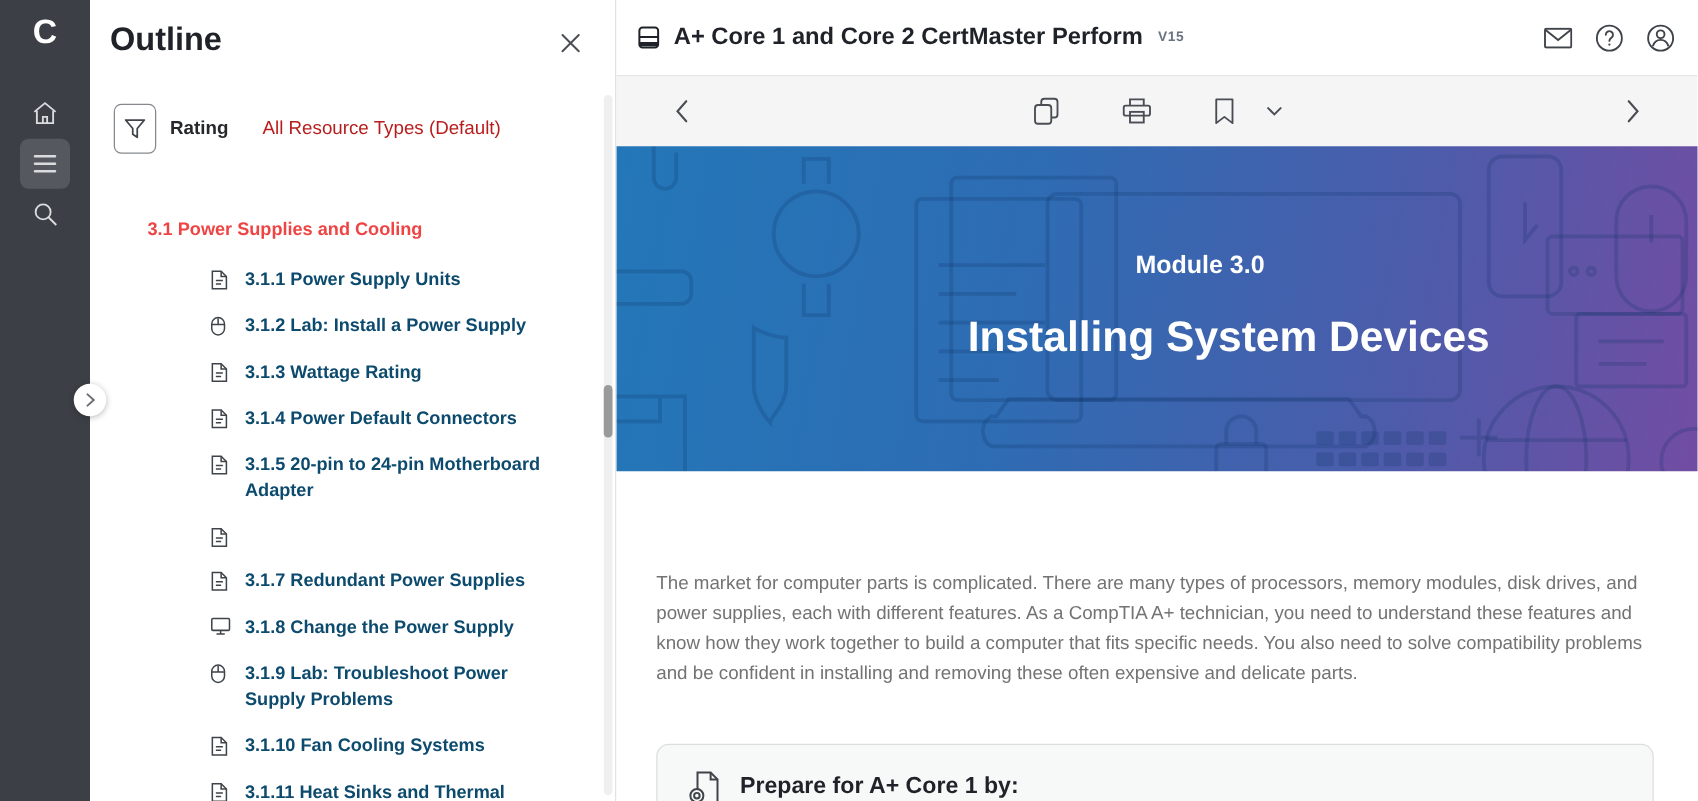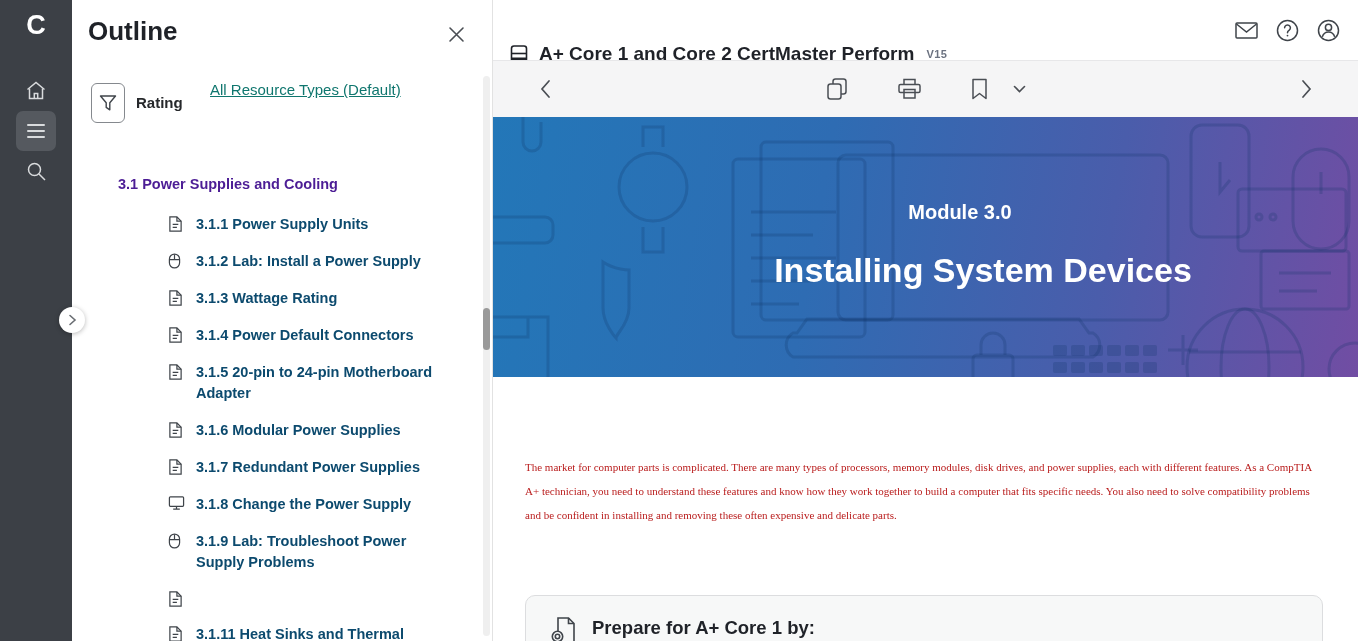--- a/index.html
+++ b/index.html
@@ -22,47 +22,47 @@
   
   .panel { position:absolute; left:72px; top:0; width:421px; height:641px; background:#fff;
            border-right:1px solid #e2e2e2; z-index:2; }
   .panel-title { position:absolute; left:16px; top:16px; font-size:26px; font-weight:700; color:#1f2228; }
   .panel-close { position:absolute; left:374px; top:24px; width:20px; height:20px; color:#4a4e54;
                  display:flex; align-items:center; justify-content:center; cursor:pointer; }
   .filter-btn { position:absolute; left:19px; top:83px; width:34px; height:40px; background:#fff;
                 border:1px solid #85898e; border-radius:6px; display:flex; align-items:center;
                 justify-content:center; color:#3f444a; cursor:pointer; }
   .filter-showing { position:absolute; left:64px; top:94px; font-size:15px; font-weight:700; color:#26282b; }
-  .filter-value { position:absolute; left:138px; top:81px; font-size:15px; color:#0f766e;text-decoration:underline; }
+  .filter-value { position:absolute; left:138px; top:94px; font-size:15px; color:#b91c1c; }
 
   .sel-row { position:absolute; left:31px; top:134px; width:348px; height:30px; background:#e9e9e9;
              display:flex; align-items:center; padding-left:15px; font-size:14.5px; font-weight:700;
              color:#26282b; cursor:pointer; }
   .section-head { position:absolute; left:46px; top:176px; font-size:14.5px; font-weight:700;
-                  color:#4c1d95; cursor:pointer; }
+                  color:#ef4444; cursor:pointer; }
 
   .o-list { position:absolute; left:96px; top:214px; width:292px; }
   .o-row { display:flex; align-items:flex-start; gap:11px; margin-bottom:16px; cursor:pointer; }
   .o-ic { flex:none; width:17px; margin-top:1px; color:#3f444a; }
   .o-label { font-size:14.5px; font-weight:700; line-height:21px; color:#0c4a6e; max-width:242px; }
 
   .sb-track { position:absolute; left:411px; top:76px; width:7px; height:560px; background:#efefef;
               border-radius:4px; }
   .sb-thumb { position:absolute; left:411px; top:308px; width:7px; height:42px; background:#9a9a9a;
               border-radius:4px; cursor:pointer; }
 
   .panel-toggle { position:absolute; left:59px; top:307px; width:26px; height:26px; border-radius:50%;
                   background:#fff; box-shadow:0 1px 5px rgba(0,0,0,.28); z-index:6; color:#6a6e73;
                   display:flex; align-items:center; justify-content:center; cursor:pointer; }
 
   
   .main { position:absolute; left:493px; top:0; width:865px; height:641px; background:#fff; }
 
   .main-header { position:absolute; top:0; left:0; width:100%; height:60px; background:#fff; }
-  .title-row { position:absolute; left:16px; top:0; height:60px; display:flex; align-items:center; gap:10px;margin-top:24px; }
+  .title-row { position:absolute; left:16px; top:0; height:60px; display:flex; align-items:center; gap:10px; }
   .course-title { font-size:19px; font-weight:700; color:#1f2228; white-space:nowrap; }
   .version { font-size:11px; font-weight:700; color:#6b7280; letter-spacing:.5px; margin-left:2px; }
   .hdr-icons { position:absolute; right:18px; top:0; height:60px; display:flex; align-items:center;
                gap:18px; color:#3f444a; }
   .hdr-icons > span { cursor:pointer; }
 
   .toolbar { position:absolute; top:60px; left:0; width:100%; height:57px; background:#f5f5f6;
              border-top:1px solid #e7e7e9; color:#4a4e54; }
   .tb { position:absolute; top:50%; transform:translateY(-50%); cursor:pointer; }
   .tb-prev { left:47px; } .tb-copy { left:333px; } .tb-print { left:404px; }
@@ -70,22 +70,22 @@
 
   
   .banner { position:absolute; top:117px; left:0; width:934px; height:260px; overflow:hidden;
             background:linear-gradient(100deg,#2377b8 0%,#2e6cb3 35%,#4a5dab 65%,#7b49a1 100%); }
   .banner-pattern { position:absolute; inset:0; }
   .module-label { position:absolute; top:84px; width:100%; text-align:center; color:#fff;
                   font-size:20px; font-weight:700; }
   .module-title { position:absolute; top:134px; width:100%; text-align:center; color:#fff;
                   font-size:34px; font-weight:700;margin-left:23px; }
 
-  .para { position:absolute; left:32px; top:455px; width:790px; font-size:11px; line-height:24px;
-          color:#b91c1c;font-family:Liberation Serif, serif; }
+  .para { position:absolute; left:32px; top:455px; width:790px; font-size:15px; line-height:24px;
+          color:#737373; }
 
   .prepare { position:absolute; left:32px; top:595px; width:798px; height:110px; background:#f7f8f8;
              border:1px solid #dcdddf; border-radius:10px; display:flex; align-items:flex-start;
              gap:14px; padding:21px 24px; }
   .prepare-ic { flex:none; color:#3f444a; margin-top:-2px; }
   .prepare-head { font-size:18.5px; font-weight:700; color:#1f2228; }
 </style>
 </head>
 <body>
 
@@ -188,21 +188,20 @@
     </div>
 
     <div class="o-row">
       <span class="o-ic">
           <svg width="15" height="18" viewBox="0 0 16 18" fill="none" stroke="currentColor" stroke-width="1.3">
             <path d="M2 1.5 H9.5 L14 6 V16.5 H2 Z"></path>
             <path d="M9.5 1.5 V6 H14"></path>
             <path d="M5 9.5 H11 M5 12.5 H9.5"></path>
           </svg>
         </span>
-      <span class="o-label">3.1.6 Modular Power Supplies</span>
     </div>
 
     <div class="o-row">
       <span class="o-ic">
           <svg width="15" height="18" viewBox="0 0 16 18" fill="none" stroke="currentColor" stroke-width="1.3">
             <path d="M2 1.5 H9.5 L14 6 V16.5 H2 Z"></path>
             <path d="M9.5 1.5 V6 H14"></path>
             <path d="M5 9.5 H11 M5 12.5 H9.5"></path>
           </svg>
         </span>
@@ -230,20 +229,21 @@
     </div>
 
     <div class="o-row">
       <span class="o-ic">
           <svg width="15" height="18" viewBox="0 0 16 18" fill="none" stroke="currentColor" stroke-width="1.3">
             <path d="M2 1.5 H9.5 L14 6 V16.5 H2 Z"></path>
             <path d="M9.5 1.5 V6 H14"></path>
             <path d="M5 9.5 H11 M5 12.5 H9.5"></path>
           </svg>
         </span>
+      <span class="o-label">3.1.10 Fan Cooling Systems</span>
     </div>
 
     <div class="o-row">
       <span class="o-ic">
           <svg width="15" height="18" viewBox="0 0 16 18" fill="none" stroke="currentColor" stroke-width="1.3">
             <path d="M2 1.5 H9.5 L14 6 V16.5 H2 Z"></path>
             <path d="M9.5 1.5 V6 H14"></path>
             <path d="M5 9.5 H11 M5 12.5 H9.5"></path>
           </svg>
         </span>

